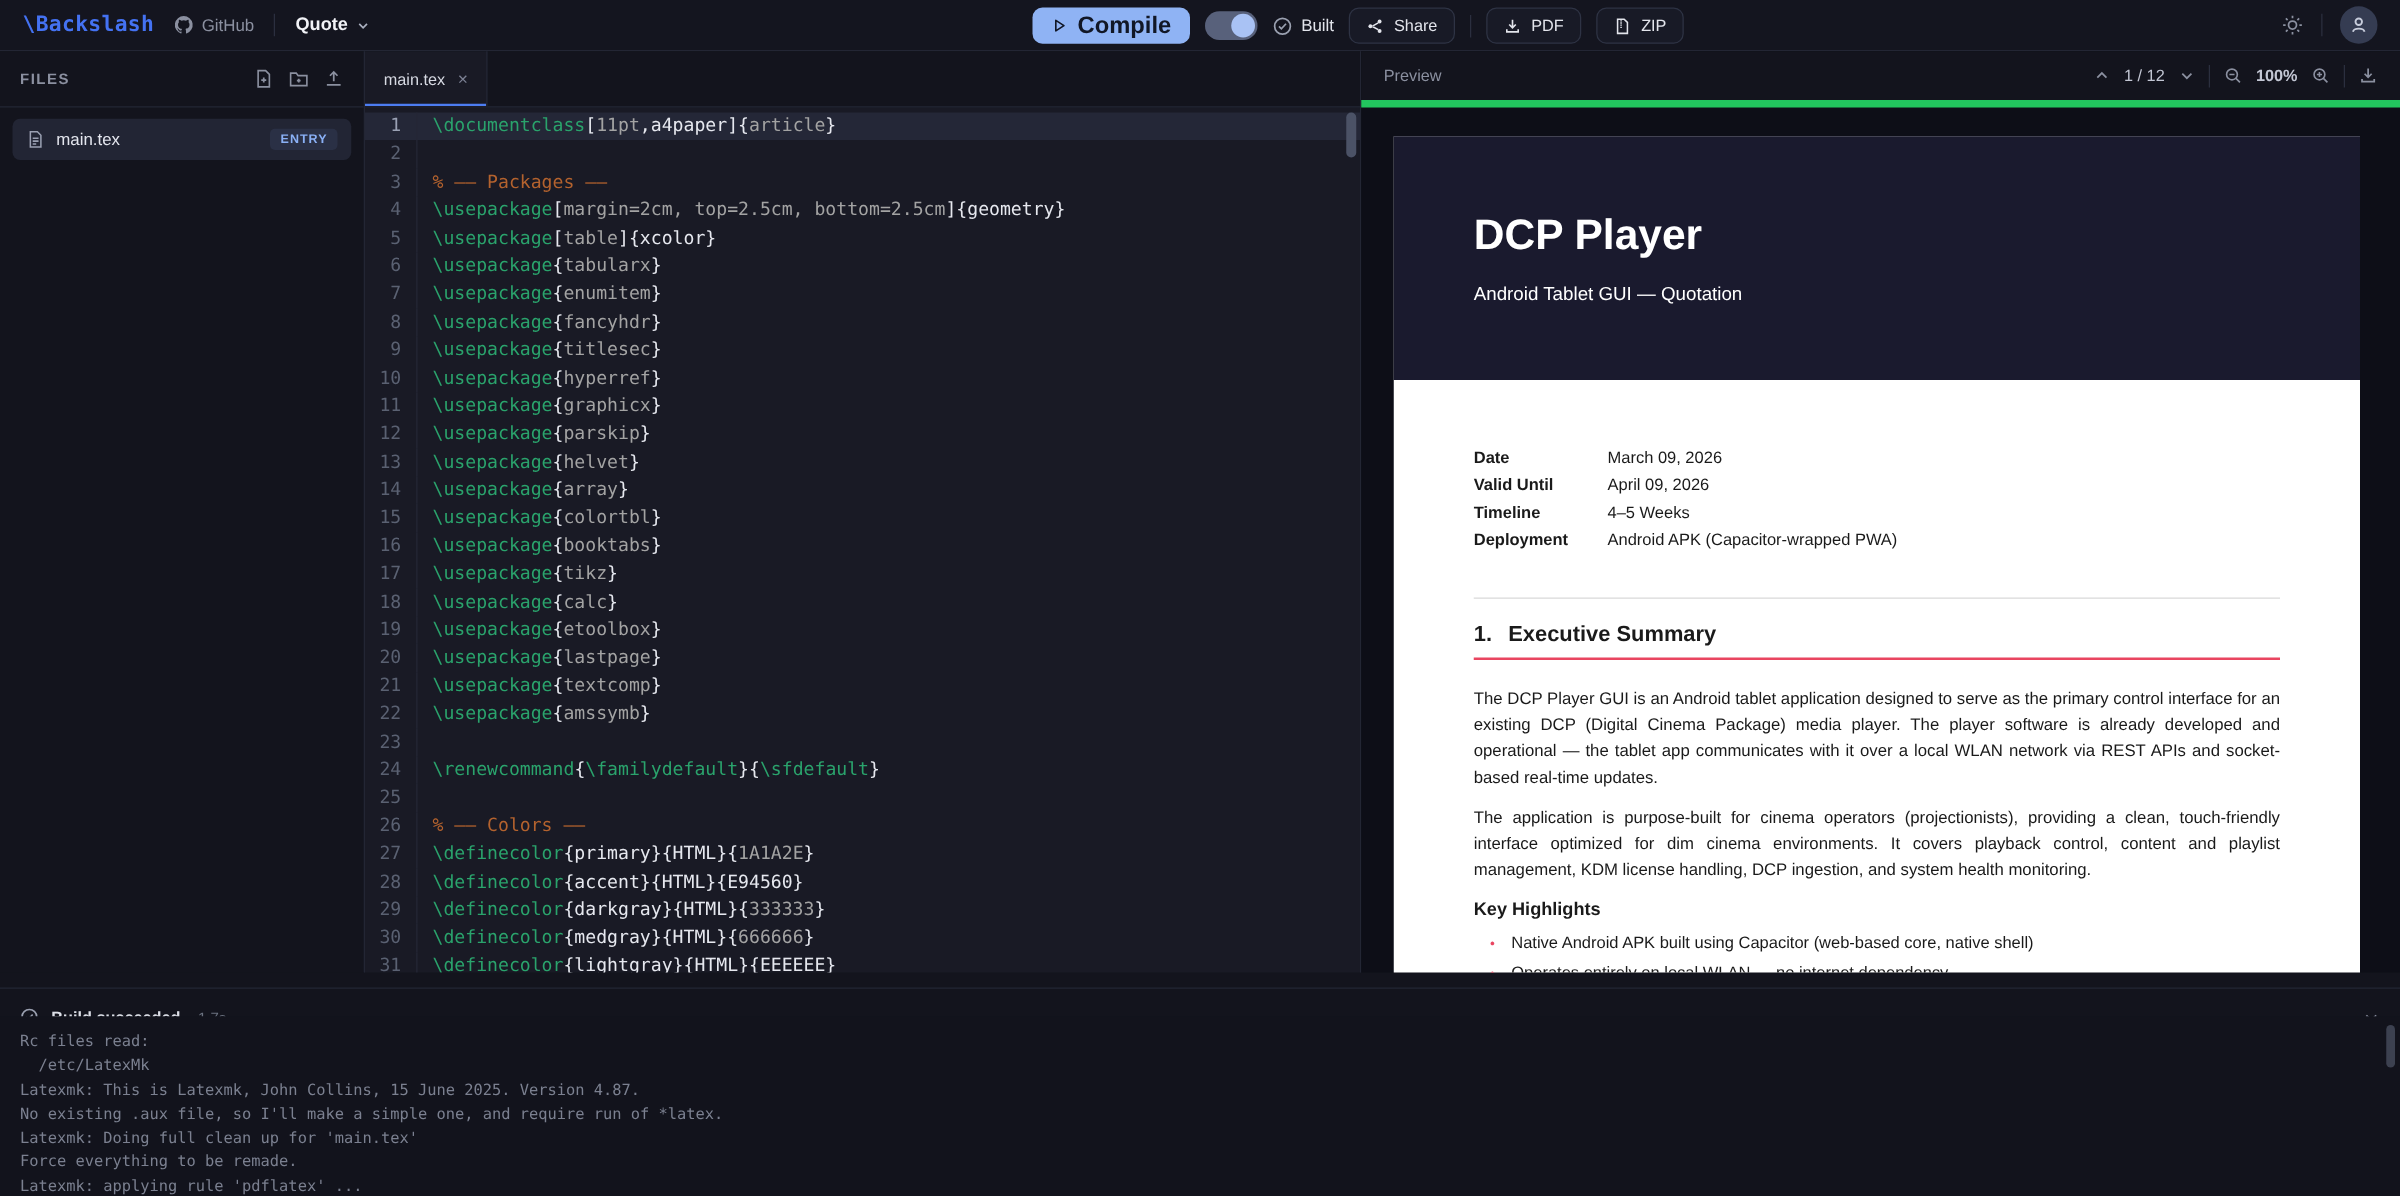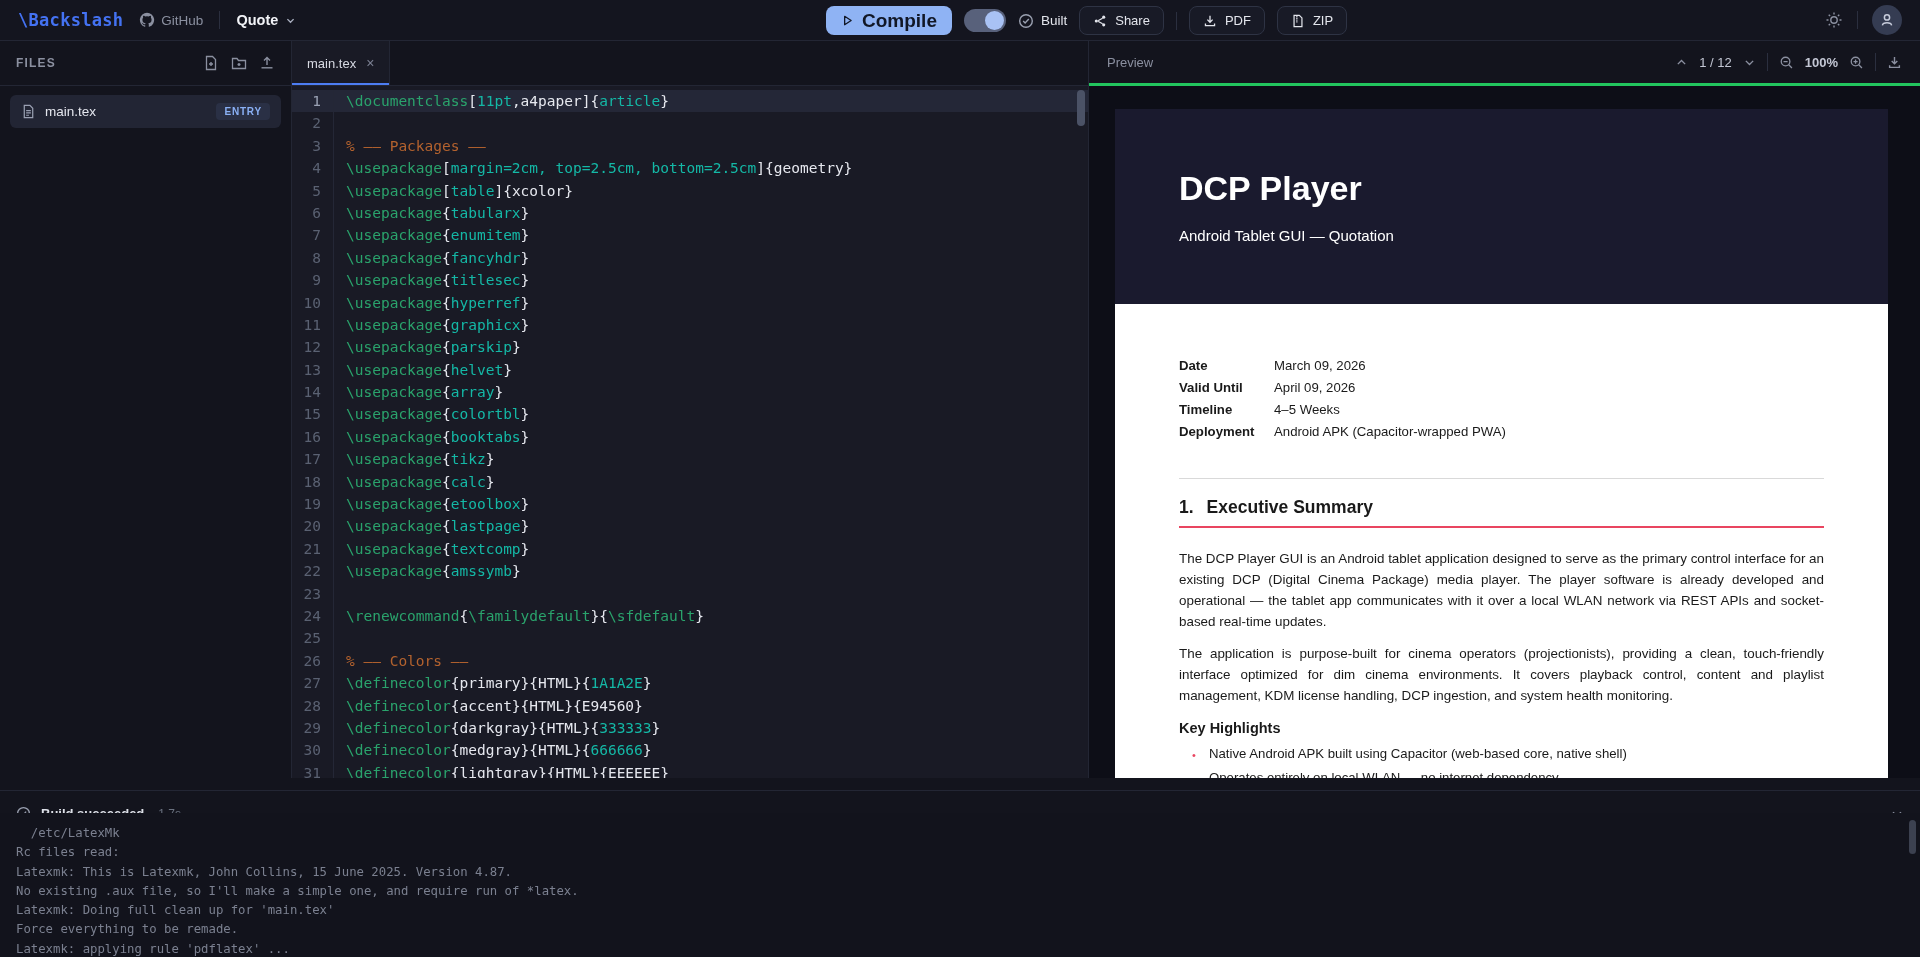--- a/index.html
+++ b/index.html
@@ -47,41 +47,41 @@
   .tab { display:flex; align-items:center; gap:10px; padding:0 15px; background:#191a25;
          border-right:1px solid #232634; box-shadow:inset 0 -2px 0 #4d7df2; font-size:13px; color:#d7dae3; cursor:pointer; }
   .tab-close { color:#7c8194; font-size:14px; cursor:pointer; }
   .code { position:absolute; top:46px; left:0; right:0; bottom:0; overflow:hidden;
           font-family:"DejaVu Sans Mono",monospace; font-size:14.5px; line-height:22.4px; padding-top:3px; }
   .line { display:flex; height:22.4px; white-space:pre; }
   .line .num { width:42px; flex:none; text-align:right; padding-right:12px; color:#5a6172; border-right:1px solid #242736; }
   .line .txt { padding-left:12px; }
   .line.active { background:#242737; }
   .line.active .num { color:#9aa1b4; }
-  .tok-g { color:#2aa36c; } .tok-b { color:#14b8a6; } .tok-w { color:#e6e8ef; } .tok-o { color:#b3622e; }
+  .tok-g { color:#2aa36c; } .tok-b { color:#a3a3a3; } .tok-w { color:#e6e8ef; } .tok-o { color:#b3622e; }
   .ed-scroll { position:absolute; top:49px; right:3px; width:8px; height:36px; border-radius:4px; background:#4b5266; }
 
   .preview { width:831px; flex:none; background:#0d0e17; position:relative; }
-  .preview-toolbar { height:45px; background:#13141d; border-bottom:3px solid #22c55e;
+  .preview-toolbar { height:45px; background:#13141d; border-bottom:6px solid #22c55e;
                      display:flex; align-items:center; padding:0 18px; }
   .pv-title { font-size:13px; color:#8b90a0; }
   .pv-controls { margin-left:auto; display:flex; align-items:center; gap:11px; color:#8b90a0;text-align:center; }
   .pv-text { font-size:13px; color:#c3c7d4; }
   .pv-zoom { font-weight:600; }
   .preview-body { position:absolute; top:46px; left:0; right:0; bottom:0; overflow:hidden; }
 
   
   .page { position:absolute; left:26px; top:22px; width:773px; height:1200px; background:#ffffff;
           color:#1a1a1a; font-family:"Liberation Sans",sans-serif; }
   .page-header { height:195px; background:#1a1a2e; color:#ffffff; padding:0 64px; }
   .doc-title { font-size:34px; font-weight:bold; padding-top:60px; }
   .doc-subtitle { font-size:15px; margin-top:19px; }
   .page-content { padding:0 64px; }
   .info-table { margin-top:50px; font-size:13.2px; }
-  .info-row { display:flex; height:22px; align-items:center; }
+  .info-row { display:flex; height:22px; align-items:center;gap:12px; }
   .info-label { width:95px; font-weight:bold; }
   .hdivider { height:1px; background:#d9d9d9; margin-top:36px; }
   .section-head { margin-top:18px; font-size:17.5px; font-weight:bold; display:flex; gap:13px; }
   .section-rule { height:2px; background:#E94560; margin-top:8px; }
   .para { margin-top:20px; font-size:13.4px; line-height:21px; text-align:justify; }
   .para.second { margin-top:11px; }
   .hl-title { margin-top:14px; font-size:14.5px; font-weight:bold; }
   .bullet { margin-top:10px; font-size:13.2px; display:flex; }
   .bullet.b2 { margin-top:6px; }
   .bullet .dot { color:#E94560; width:30px; text-align:center; flex:none; font-size:11px; line-height:18px; }
@@ -379,14 +379,14 @@
     </span>
     <span>Build succeeded</span>
   </span>
   <span class="build-time">1.7s</span>
   <span class="build-collapse">
     <svg width="14" height="14" viewBox="0 0 16 16" fill="none" stroke="currentColor" stroke-width="1.7">
         <path d="M3.5 6 8 10.5 12.5 6"></path>
       </svg>
   </span>
 </div>
-<div class="log" id="log-area"><div>  /etc/LatexMk</div><div>Rc files read:</div><div>Latexmk: This is Latexmk, John Collins, 15 June 2025. Version 4.87.</div><div>No existing .aux file, so I'll make a simple one, and require run of *latex.</div><div>Latexmk: Doing full clean up for 'main.tex'</div><div>Force everything to be remade.</div><div>Latexmk: applying rule 'pdflatex' ...</div></div>
+<div class="log" id="log-area"><div>Rc files read:</div><div>  /etc/LatexMk</div><div>Latexmk: This is Latexmk, John Collins, 15 June 2025. Version 4.87.</div><div>No existing .aux file, so I'll make a simple one, and require run of *latex.</div><div>Latexmk: Doing full clean up for 'main.tex'</div><div>Force everything to be remade.</div><div>Latexmk: applying rule 'pdflatex' ...</div></div>
 <div class="log-scroll"></div>
 
 </body></html>

